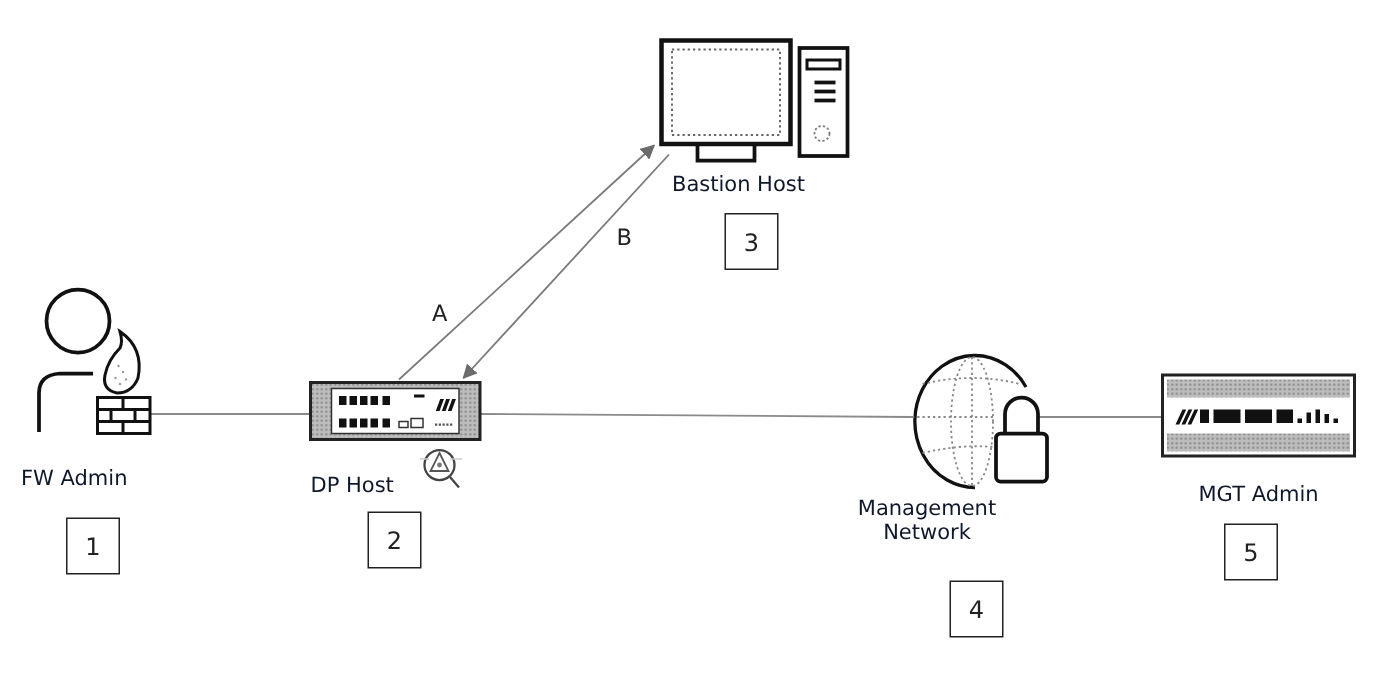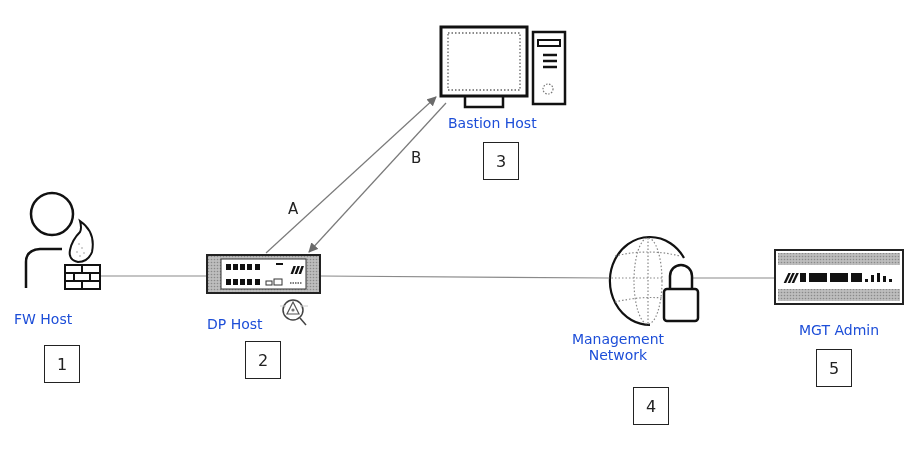--- a/index.html
+++ b/index.html
@@ -1,18 +1,18 @@
 <!DOCTYPE html>
 <html><head>
 <meta charset="utf-8">
 <style>
   html, body { margin: 0; padding: 0; background: #ffffff; }
   body { width: 919px; height: 452px; position: relative; overflow: hidden;
          font-family: "DejaVu Sans", sans-serif; color: #222; }
-  .label { position: absolute; font-size: 14px; color: #1d4ed8; white-space: nowrap; text-align: center; }
+  .label { position: absolute; font-size: 14px; color: #0f172a; white-space: nowrap; text-align: center; }
   .numbox { position: absolute; width: 36px; height: 38px; border: 1px solid #222; box-sizing: border-box;
             display: flex; align-items: center; justify-content: center; font-size: 16px; background: #fff; }
   svg.canvas { position: absolute; left: 0; top: 0; }
   .edge-label { position: absolute; font-size: 15px; color: #222; }
 </style>
 </head>
 <body>
 
 <svg class="canvas" width="919" height="452" viewBox="0 0 919 452">
   <defs>
@@ -132,21 +132,21 @@
       <rect x="877" y="273" width="3" height="9"></rect>
       <rect x="883" y="276" width="3" height="6"></rect>
       <rect x="889" y="279" width="3" height="3"></rect>
     </g>
   </g>
 </svg>
 
 <div class="edge-label" style="left:288px;top:200px;">A</div>
 <div class="edge-label" style="left:411px;top:149px;">B</div>
 
-<div class="label" style="left:14px;top:311px;">FW Host</div>
+<div class="label" style="left:14px;top:311px;">FW Admin</div>
 <div class="numbox" style="left:44px;top:345px;">1</div>
 
 <div class="label" style="left:207px;top:316px;">DP Host</div>
 <div class="numbox" style="left:245px;top:341px;">2</div>
 
 <div class="label" style="left:448px;top:115px;">Bastion Host</div>
 <div class="numbox" style="left:483px;top:142px;">3</div>
 
 <div class="label" style="left:568px;top:331px;width:100px;">
   <div>Management</div>

